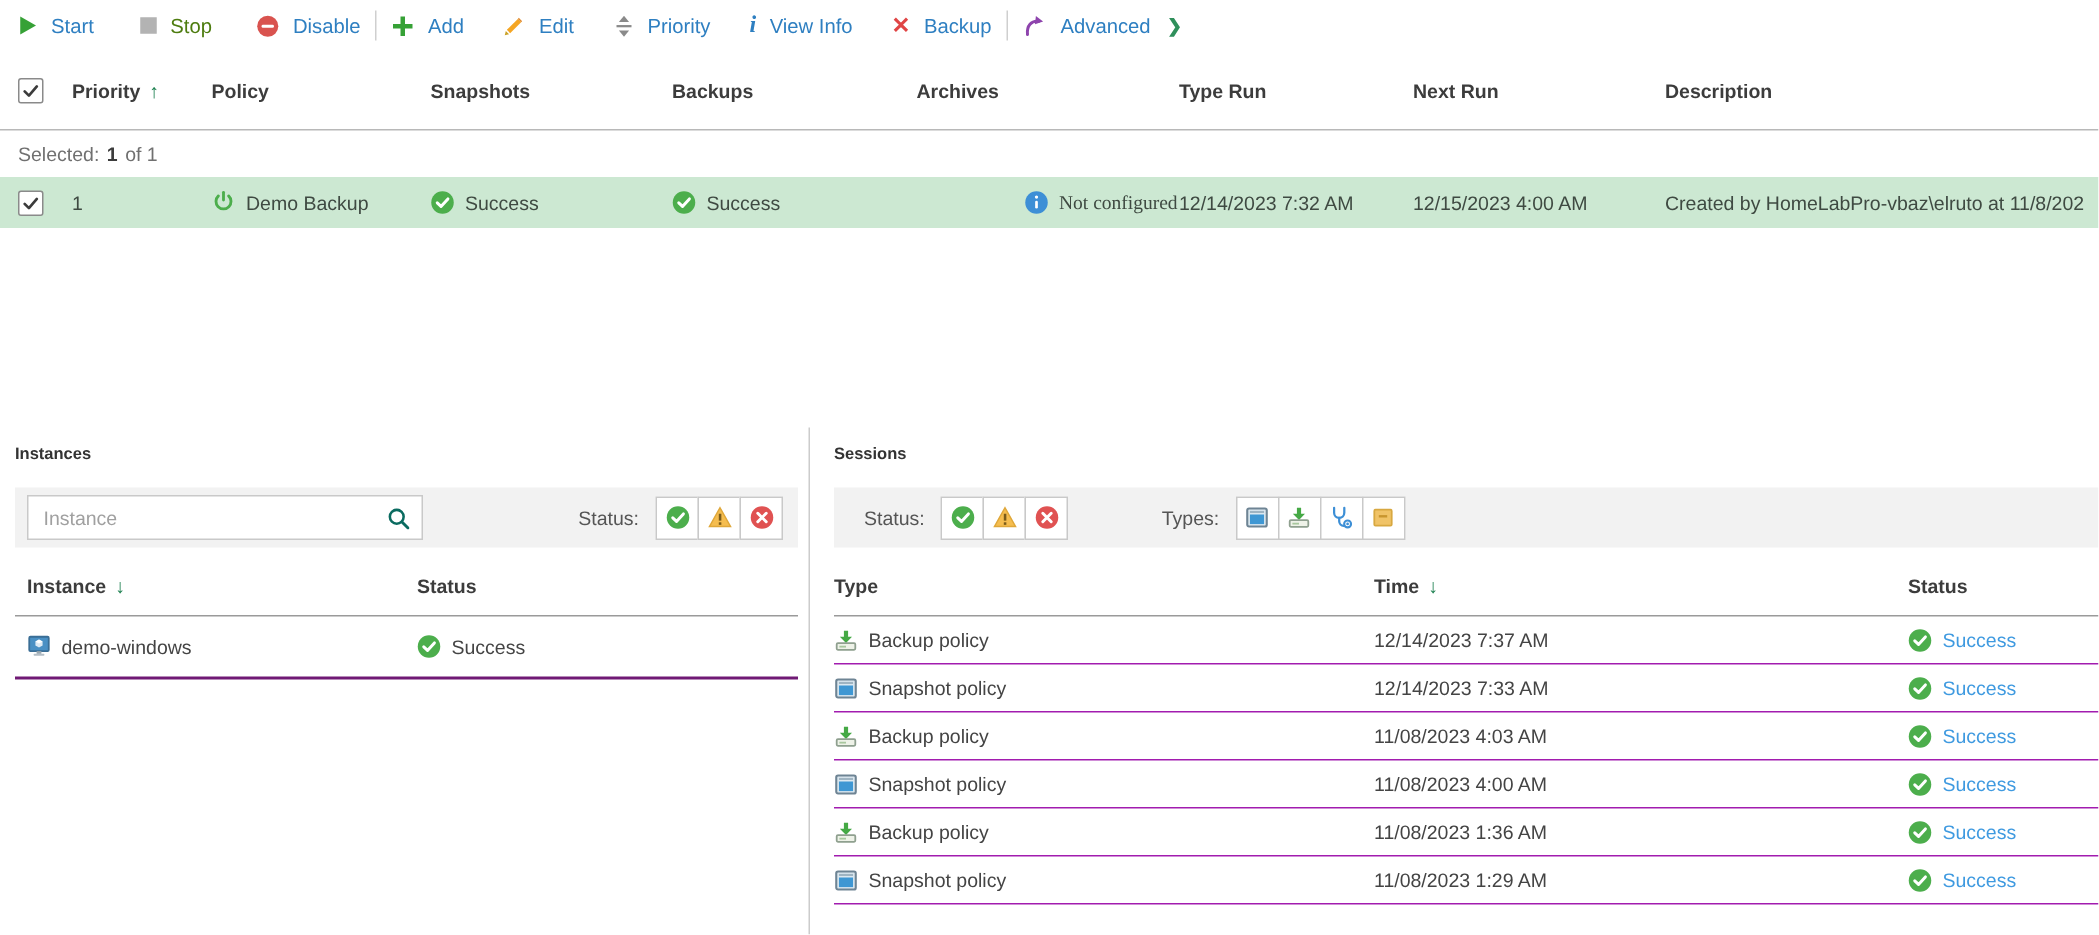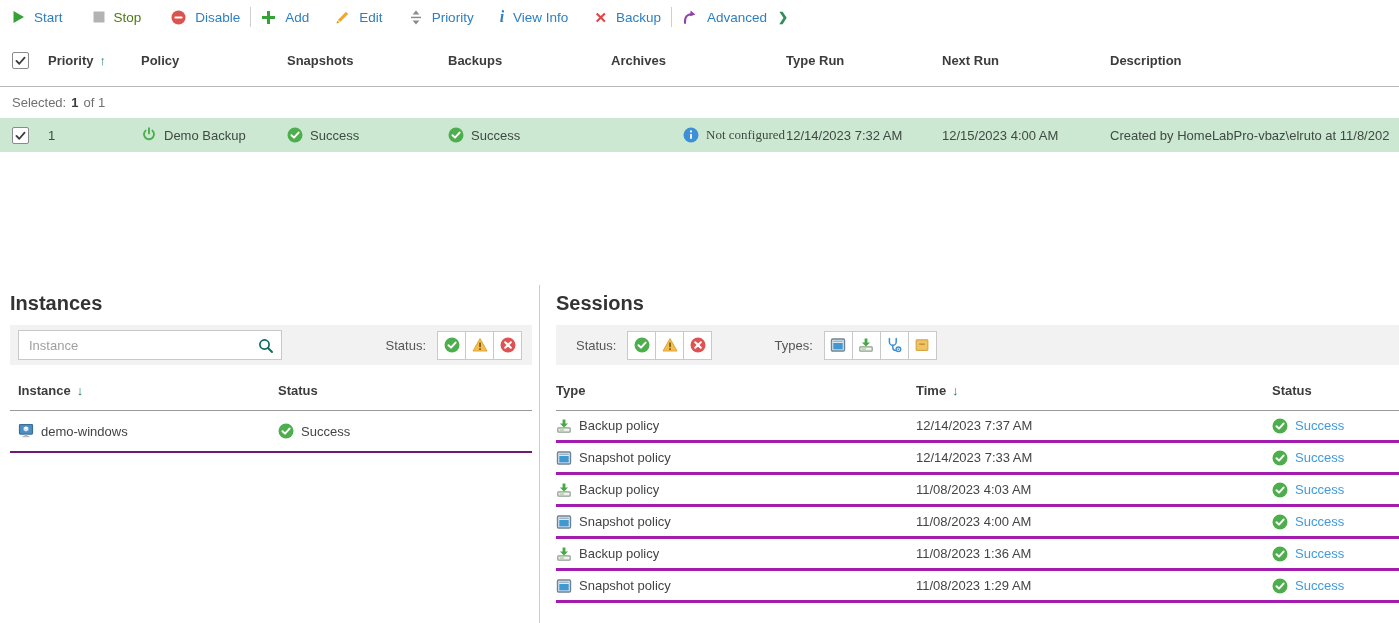--- a/index.html
+++ b/index.html
@@ -37,40 +37,40 @@
   .pad6 { padding-left:6px; }
   .pad2 { padding-left:2px; }
   .pad3 { padding-left:3px; }
   .archives-cell { padding-left:72px;font-family:Liberation Serif, serif; }
   .desc-cell { white-space:nowrap; overflow:hidden; }
 
   
   .bottom { position:absolute; top:285px; left:0; right:0; bottom:0; display:flex; }
   .panel-left { width:540px; border-right:1px solid #ccc; padding:8px 0 0 10px; }
   .panel-right { flex:1; padding:8px 0 0 16px; }
-  .panel-title { font-size:20px; font-weight:bold; color:#333; line-height:20px; }
+  .panel-title { font-size:11px; font-weight:bold; color:#333; line-height:20px; }
   .strip { margin-top:12px; height:40px; background:#f2f2f2; display:flex; align-items:center; }
   .strip-left { margin-right:7px; padding:0 10px 0 8px; }
   .strip-label { color:#555; margin-right:11px; }
   .btn-group { display:flex; }
   .fbtn { width:29px; height:29px; background:#fff; border:1px solid #c9c9c9; display:flex; align-items:center; justify-content:center; cursor:pointer; }
   .fbtn + .fbtn { margin-left:-1px; }
   .search-box { position:relative; width:264px; height:30px; background:#fff; border:1px solid #c9c9c9; display:flex; align-items:center; }
   .search-box input { flex:1; border:none; outline:none; padding:0 4px 0 10px; font-family:"Liberation Sans", sans-serif; font-size:13px; color:#555; background:transparent; }
   .search-box input::placeholder { color:#a0a0a0; }
   .search-box .icon { margin-right:8px; }
 
   .inst-table { margin-top:6px; margin-right:7px; }
   .inst-grid { display:grid; grid-template-columns:260px 1fr; align-items:center; padding-left:8px; }
   .tbl-header { height:40px; font-weight:bold; color:#3c3c3c; border-bottom:1px solid #9a9a9a; }
   .inst-row { height:42px; border-bottom:2px solid #701a75; }
 
   .sess-table { margin-top:6px; }
   .sess-grid { display:grid; grid-template-columns:360px 356px 1fr; align-items:center; }
-  .sess-row { height:32px; border-bottom:3px solid #a21caf; }
+  .sess-row { height:32px; border-bottom:1px solid #a21caf; }
   .success-link { color:#3f9ae0; cursor:pointer; }
   .types-gap { margin-left:62px; }
 </style>
 </head>
 <body>
 
 <svg width="0" height="0" style="position:absolute">
   <defs>
     <g id="i-check-circle">
       <circle cx="8" cy="8" r="7.5" fill="#4cae4c"></circle>

